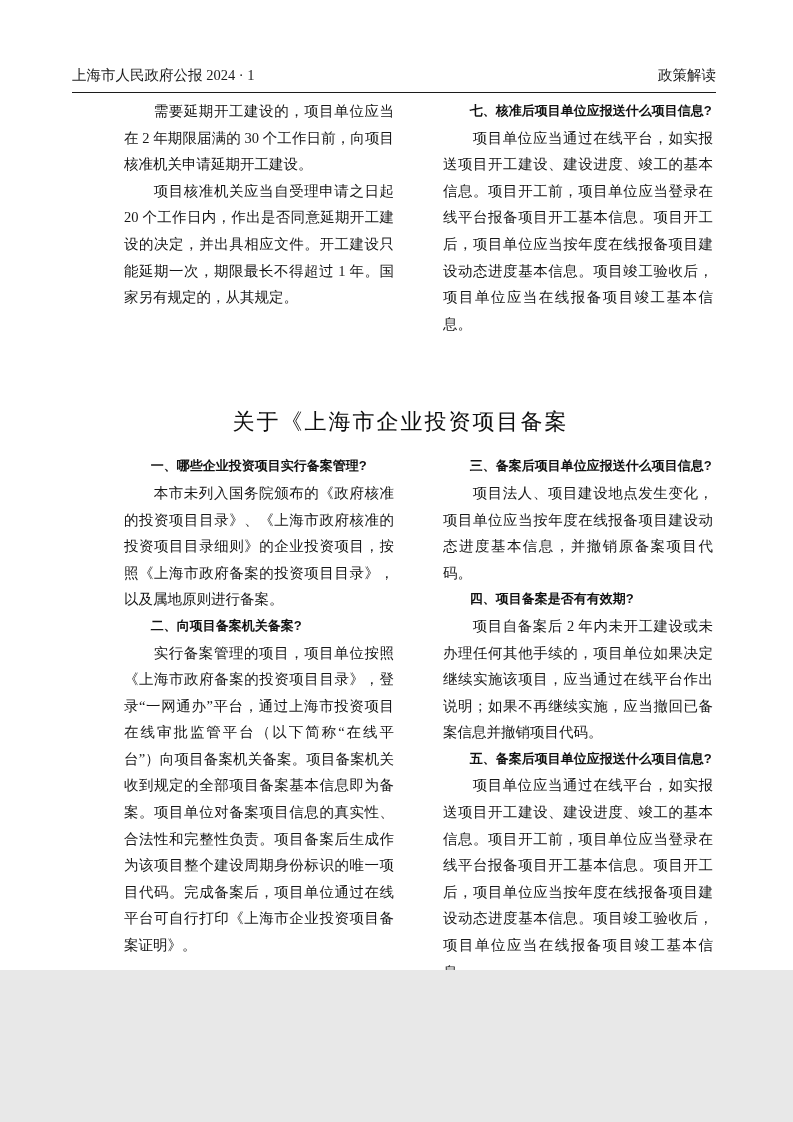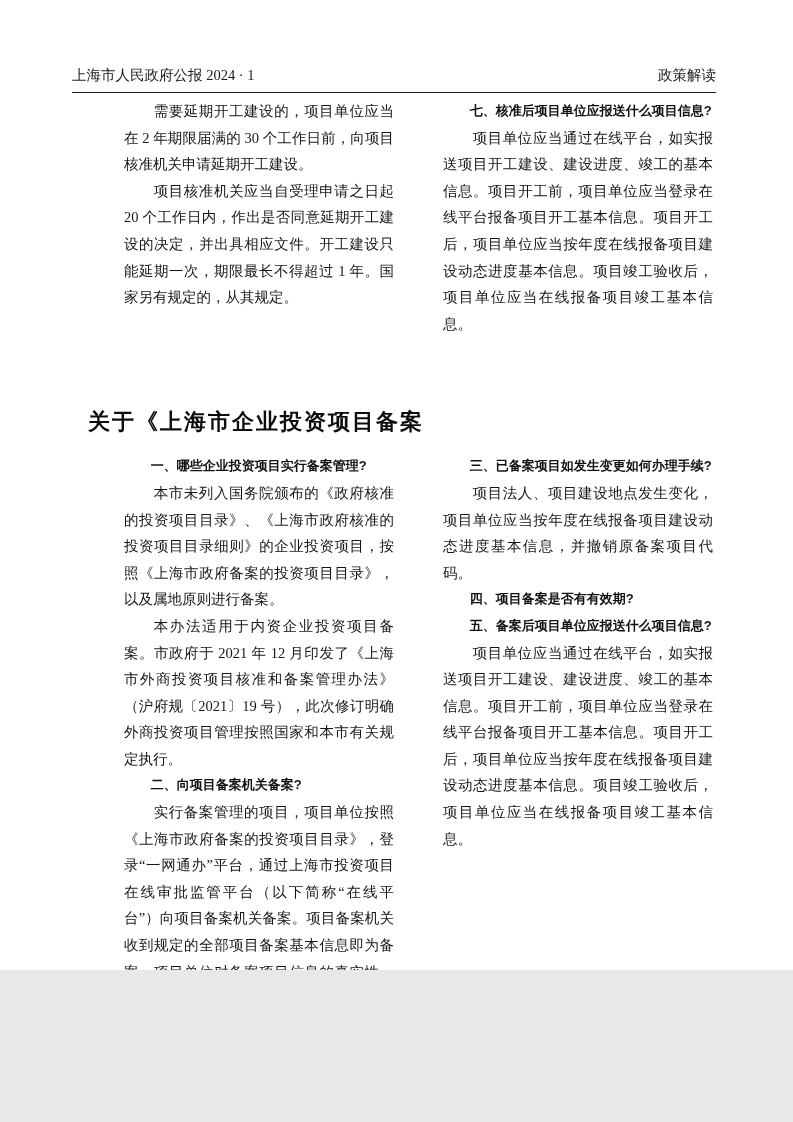--- a/index.html
+++ b/index.html
@@ -54,24 +54,24 @@
     font-weight: 700;
     line-height: 26.6px;
     text-indent: 2.05em;
     text-align: left;
     color: #111;
   }
 
   
   .article-title {
     margin: 66px 0 13px;
-    text-align: left;
+    text-align: center;
     font-family: "Liberation Sans", "DejaVu Sans", sans-serif;
     font-size: 22px;
-    font-weight: 700;
+    font-weight: 400;
     line-height: 37px;
     letter-spacing: 2px;
     color: #0d0d0d;
   }
   .title-line { display: block; }
 
   
   .page-number {
     position: absolute;
     top: 978px;
@@ -108,28 +108,28 @@
     </div>
 
     <h1 class="article-title">
       <span class="title-line">关于《上海市企业投资项目备案</span>
     </h1>
 
     <div class="columns">
       <div class="col">
         <h3 class="q-heading">一、哪些企业投资项目实行备案管理?</h3>
         <p class="body-para">本市未列入国务院颁布的《政府核准的投资项目目录》、《上海市政府核准的投资项目目录细则》的企业投资项目，按照《上海市政府备案的投资项目目录》，以及属地原则进行备案。</p>
-        <p class="body-para">本办法适用于内资企业投资项目备案。市政府于 2021 年 12 月印发了《上海市外商投资项目核准和备案管理办法》（沪府规〔2021〕19 号），此次修订明确外商投资项目管理按照国家和本市有关规定执行。</p>
         <h3 class="q-heading">二、向项目备案机关备案?</h3>
         <p class="body-para">实行备案管理的项目，项目单位按照《上海市政府备案的投资项目目录》，登录“一网通办”平台，通过上海市投资项目在线审批监管平台（以下简称“在线平台”）向项目备案机关备案。项目备案机关收到规定的全部项目备案基本信息即为备案。项目单位对备案项目信息的真实性、合法性和完整性负责。项目备案后生成作为该项目整个建设周期身份标识的唯一项目代码。完成备案后，项目单位通过在线平台可自行打印《上海市企业投资项目备案证明》。</p>
       </div>
       <div class="col">
-        <h3 class="q-heading">三、已备案项目如发生变更如何办理手续?</h3>
+        <h3 class="q-heading">三、备案后项目单位应报送什么项目信息?</h3>
         <p class="body-para">项目法人、项目建设地点发生变化，项目单位应当按年度在线报备项目建设动态进度基本信息，并撤销原备案项目代码。</p>
         <h3 class="q-heading">四、项目备案是否有有效期?</h3>
+        <p class="body-para">项目自备案后 2 年内未开工建设或未办理任何其他手续的，项目单位如果决定继续实施该项目，应当通过在线平台作出说明；如果不再继续实施，应当撤回已备案信息并撤销项目代码。</p>
         <h3 class="q-heading">五、备案后项目单位应报送什么项目信息?</h3>
         <p class="body-para">项目单位应当通过在线平台，如实报送项目开工建设、建设进度、竣工的基本信息。项目开工前，项目单位应当登录在线平台报备项目开工基本信息。项目开工后，项目单位应当按年度在线报备项目建设动态进度基本信息。项目竣工验收后，项目单位应当在线报备项目竣工基本信息。</p>
       </div>
     </div>
 
   </div>
 
   <div class="page-number">— 29 —</div>
 
 </div>

